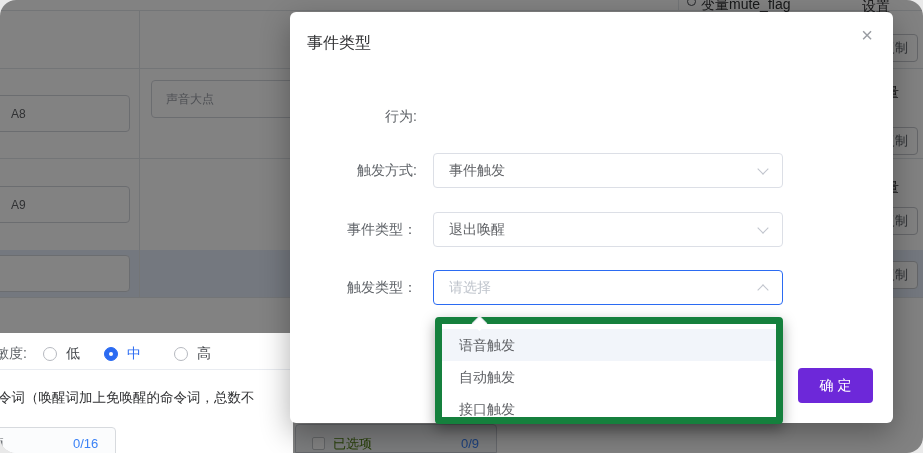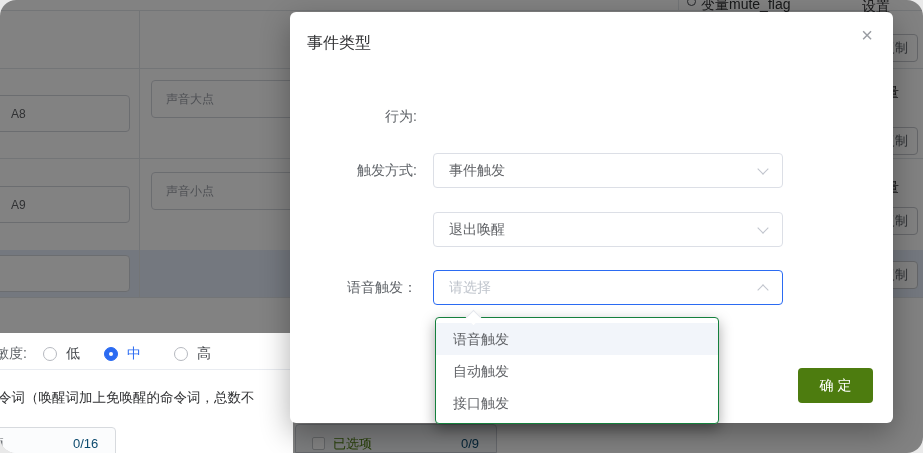--- a/index.html
+++ b/index.html
@@ -51,33 +51,33 @@
   .frow{position:absolute;left:0;width:603px;height:35px;}
   .sel{position:absolute;left:143px;top:0;width:350px;height:35px;background:#fff;border:1px solid #dcdfe6;
        border-radius:4px;box-sizing:border-box;display:flex;align-items:center;padding:0 30px 0 15px;
        font-size:14px;color:#606266;cursor:pointer;}
   .sel.focused{border-color:#2b6bf2;text-align:center;}
   .sel .ph{color:#bfc4cc;}
   .chev{position:absolute;right:15px;top:13px;width:8px;height:8px;border-right:1.5px solid #c0c4cc;
         border-bottom:1.5px solid #c0c4cc;box-sizing:border-box;}
   .chev.down{transform:rotate(45deg);top:11px;}
   .chev.up{transform:rotate(-135deg);top:15px;}
-  .primary-btn{position:absolute;left:508px;top:356px;width:75px;height:35px;background:#4d7c0f;
+  .primary-btn{position:absolute;left:508px;top:356px;width:75px;height:35px;background:#6d28d9;
         border:none;border-radius:4px;color:#fff;font-size:14px;font-family:inherit;cursor:pointer;
         display:flex;align-items:center;justify-content:center;white-space:nowrap;}
   
-  .dd{position:absolute;left:435px;top:317px;width:284px;height:107px;background:#fff;
-      border:1px solid #15803d;border-radius:4px;box-sizing:border-box;
+  .dd{position:absolute;left:435px;top:317px;width:348px;height:107px;background:#fff;
+      border:7px solid #15803d;border-radius:4px;box-sizing:border-box;
       box-shadow:0 5px 14px rgba(0,0,0,0.35);}
   .dd-arrow{position:absolute;top:-6px;left:32px;width:10px;height:10px;background:#fff;
       border-left:1px solid #e4e7ed;border-top:1px solid #e4e7ed;transform:rotate(45deg);}
   .dd ul{margin:0;padding:5px 0;list-style:none;}
   .dd li{height:32px;line-height:32px;padding-left:17px;font-size:14px;color:#606266;cursor:pointer;}
   .dd li.active{background:#f2f5fa;}
-  .muted{color:#0c4a6e;}
+  .muted{color:#3b82f6;}
   .small{font-size:13px;}
 </style>
 </head>
 <body>
 
 <div class="stage">
 
   <div class="base">
     <div class="b-hline" style="top:10px"></div>
     <div class="b-hline" style="top:68px"></div>
@@ -88,21 +88,20 @@
     <div class="b-vline" style="left:678px;top:0;height:10px"></div>
 
     <span class="var-icon"></span>
     <span class="b-toptext" style="left:701px;top:-4px">变量mute_flag</span>
     <span class="b-toptext" style="left:862px;top:-2px">设置</span>
 
     <div class="b-input code" style="left:-12px;top:95px;width:142px;height:37px">A8</div>
     <div class="b-input code" style="left:-12px;top:186px;width:142px;height:37px">A9</div>
     <div class="b-input code" style="left:-12px;top:255px;width:142px;height:37px"></div>
     <div class="b-input phrase" style="left:151px;top:80px;width:162px;height:38px">声音大点</div>
-    <div class="b-input phrase" style="left:151px;top:172px;width:162px;height:38px">声音小点</div>
 
     <span class="b-vol" style="top:84px">音量</span>
     <span class="b-vol" style="top:179px">音量</span>
 
     <div class="b-btn" style="top:34px">复制</div>
     <div class="b-btn" style="top:127px">复制</div>
     <div class="b-btn" style="top:207px">复制</div>
     <div class="b-btn" style="top:261px">复制</div>
 
     <div class="sel-box"></div>
@@ -144,28 +143,29 @@
 
     <div class="frow" style="top:141px">
       <span class="flabel">触发方式:</span>
       <div class="sel">
         <span>事件触发</span>
         <span class="chev down"></span>
       </div>
     </div>
 
     <div class="frow" style="top:200px">
+      <span class="flabel">事件类型：</span>
       <div class="sel">
         <span>退出唤醒</span>
         <span class="chev down"></span>
       </div>
     </div>
 
     <div class="frow" style="top:258px">
-      <span class="flabel">语音触发：</span>
+      <span class="flabel">触发类型：</span>
       <div class="sel focused">
         <span class="ph">请选择</span>
         <span class="chev up"></span>
       </div>
     </div>
 
     <button class="primary-btn">确 定</button>
   </div>
 
   <div class="dd">

